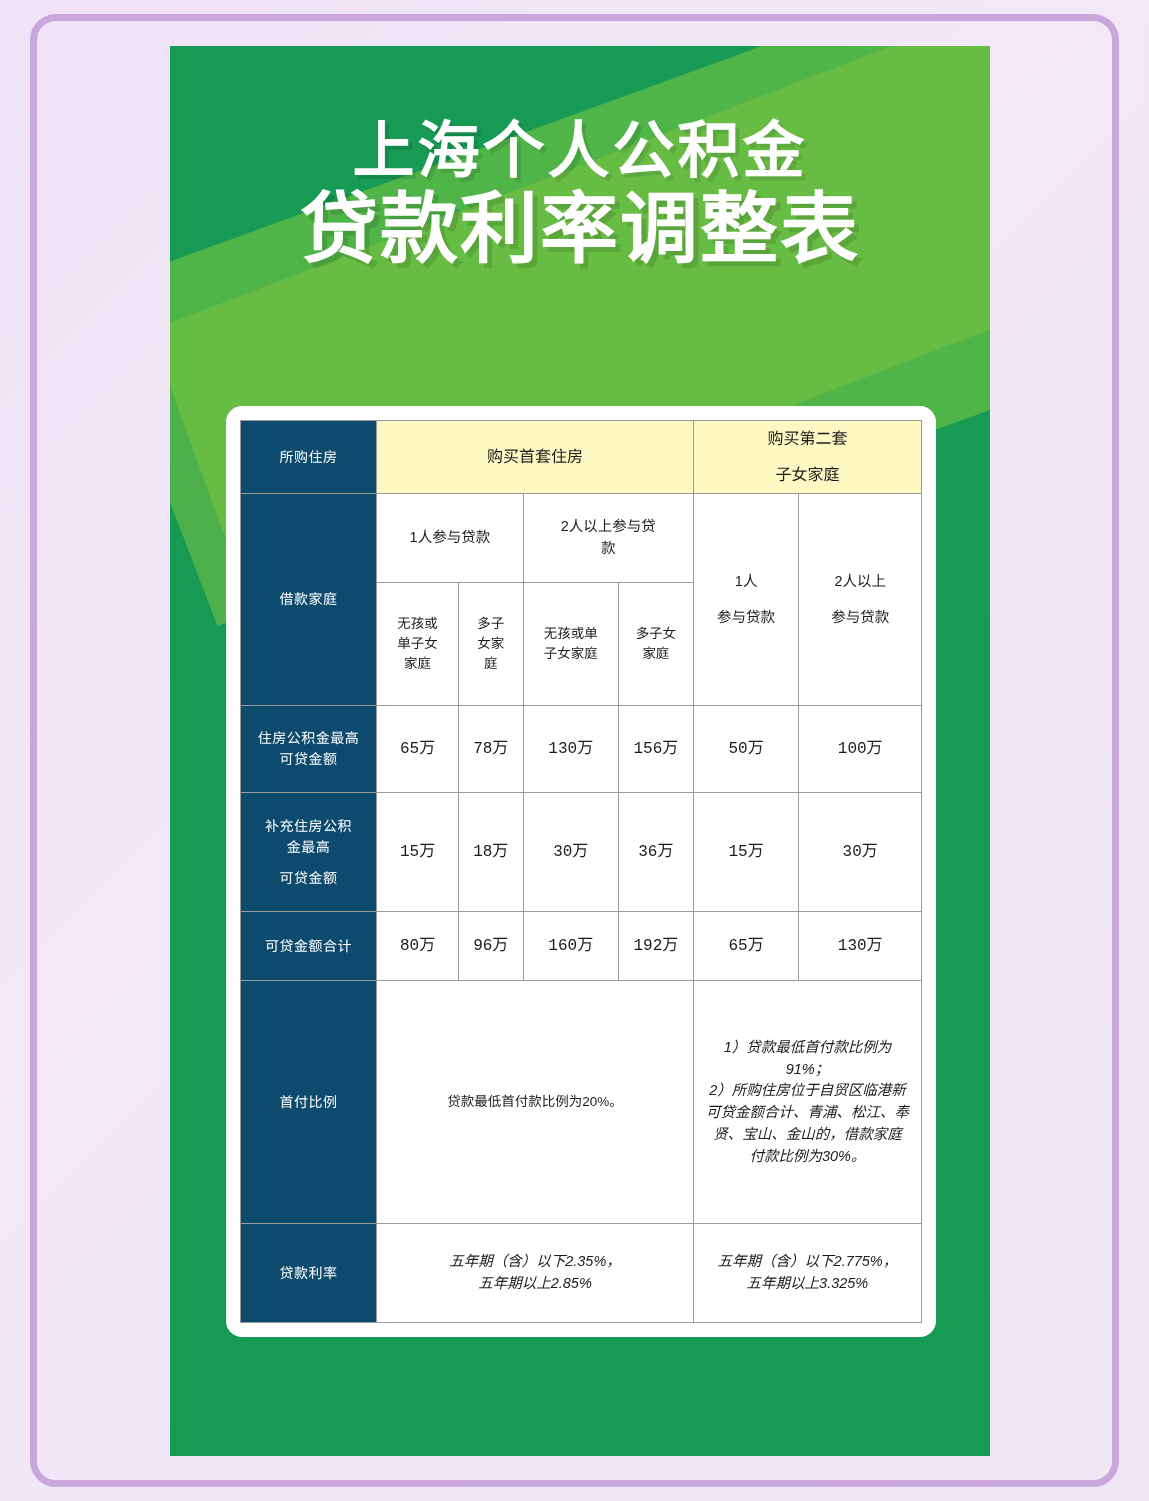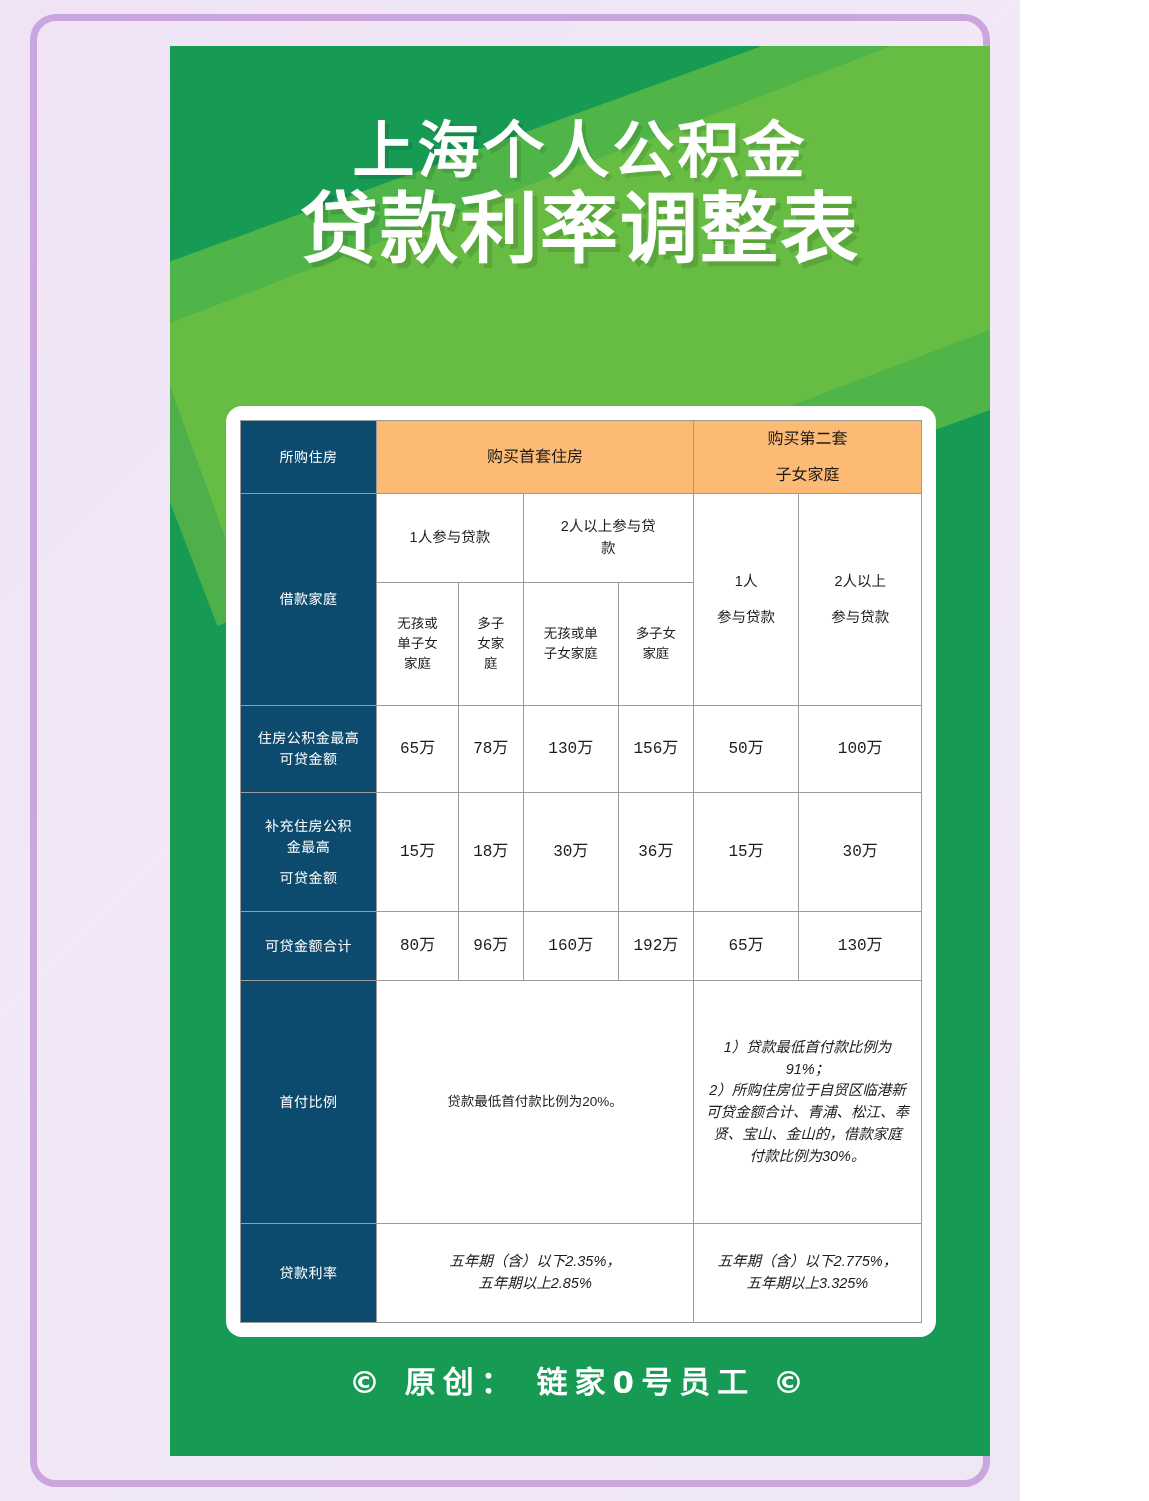--- a/index.html
+++ b/index.html
@@ -10,21 +10,21 @@
   body {
     width: 1149px;
     height: 1501px;
     font-family: "Liberation Sans", "DejaVu Sans", sans-serif;
     overflow: hidden;
   }
 
   
   .poster {
     position: relative;
-    width: 1020px;
+    width: 1149px;
     height: 1501px;
     box-sizing: border-box;
     background: linear-gradient(135deg, #efe3f5 0%, #f2e8f7 40%, #efe6f6 100%);
     padding: 12px 32px;
   }
   .poster-border {
     position: absolute;
     left: 30px;
     top: 14px;
     right: 30px;
@@ -121,21 +121,21 @@
     padding: 6px 4px;
     line-height: 1.5;
   }
   td.hdr-blue {
     background: #0c4a6e;
     color: #ffffff;
     font-size: 14px;
     letter-spacing: 0.5px;
   }
   td.hdr-cream {
-    background: #fdba74;
+    background: #fef9c3;
     font-size: 16px;
   }
   td.txt-left {
     text-align: left;
     padding: 10px 12px;
     line-height: 1.9;
     font-size: 14.5px;
     font-style: italic;
   }
   td.small {
@@ -298,15 +298,14 @@
             </td>
             <td colspan="2" class="txt-left">
               <div>五年期（含）以下2.775%，</div>
               <div>五年期以上3.325%</div>
             </td>
           </tr>
         </tbody>
       </table>
     </div>
 
-    <div class="credit">© 原创： 链家0号员工 ©</div>
   </div>
 </div>
 
 </body></html>

